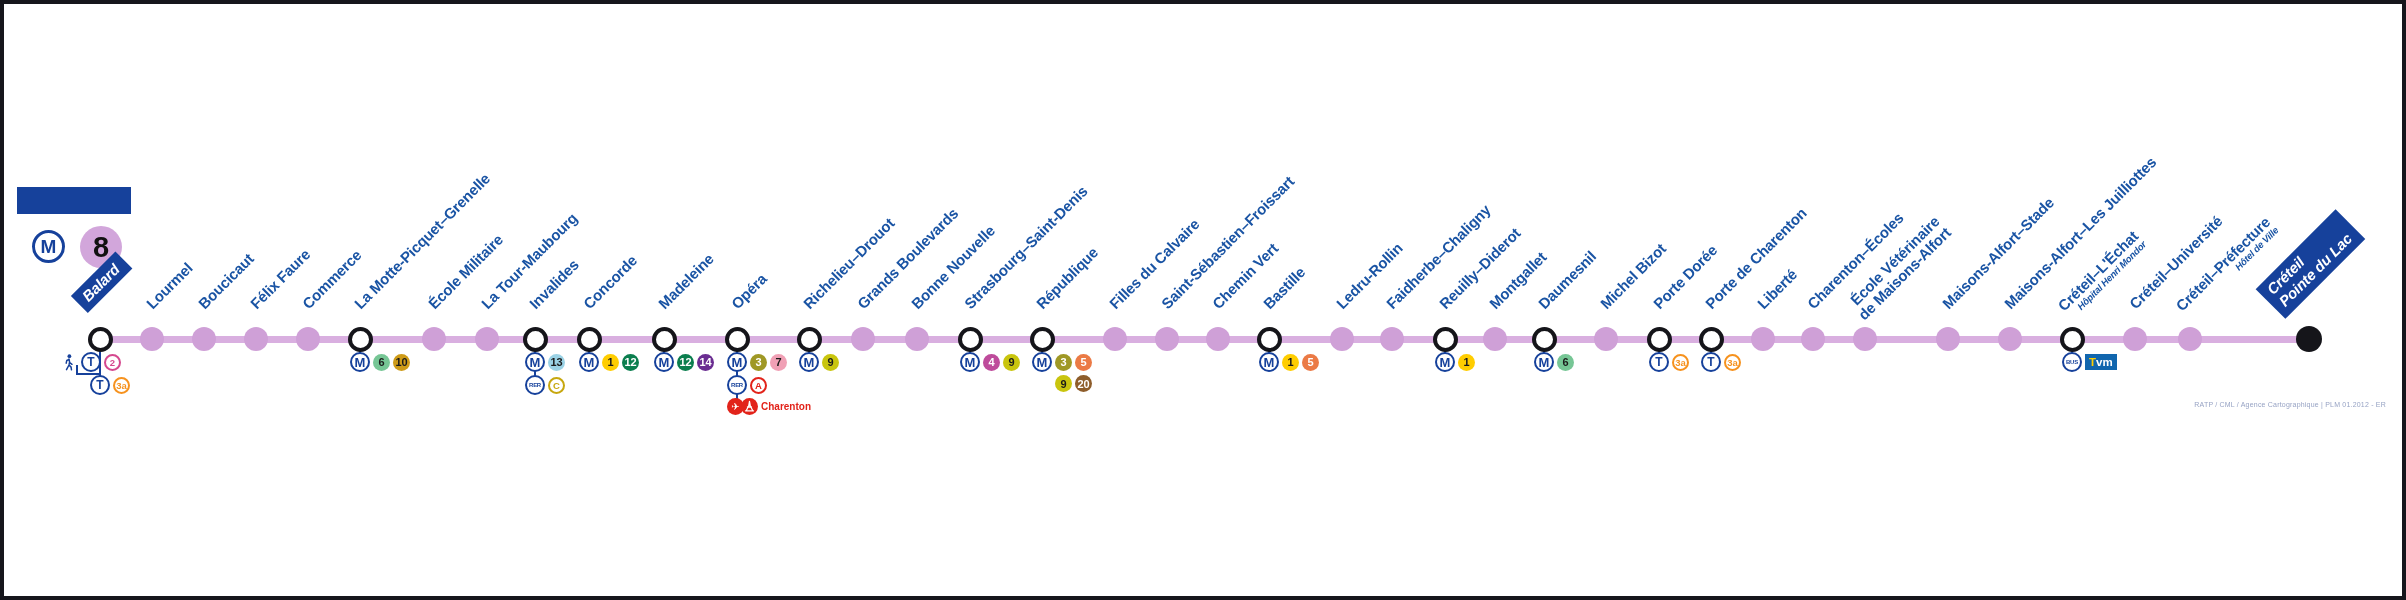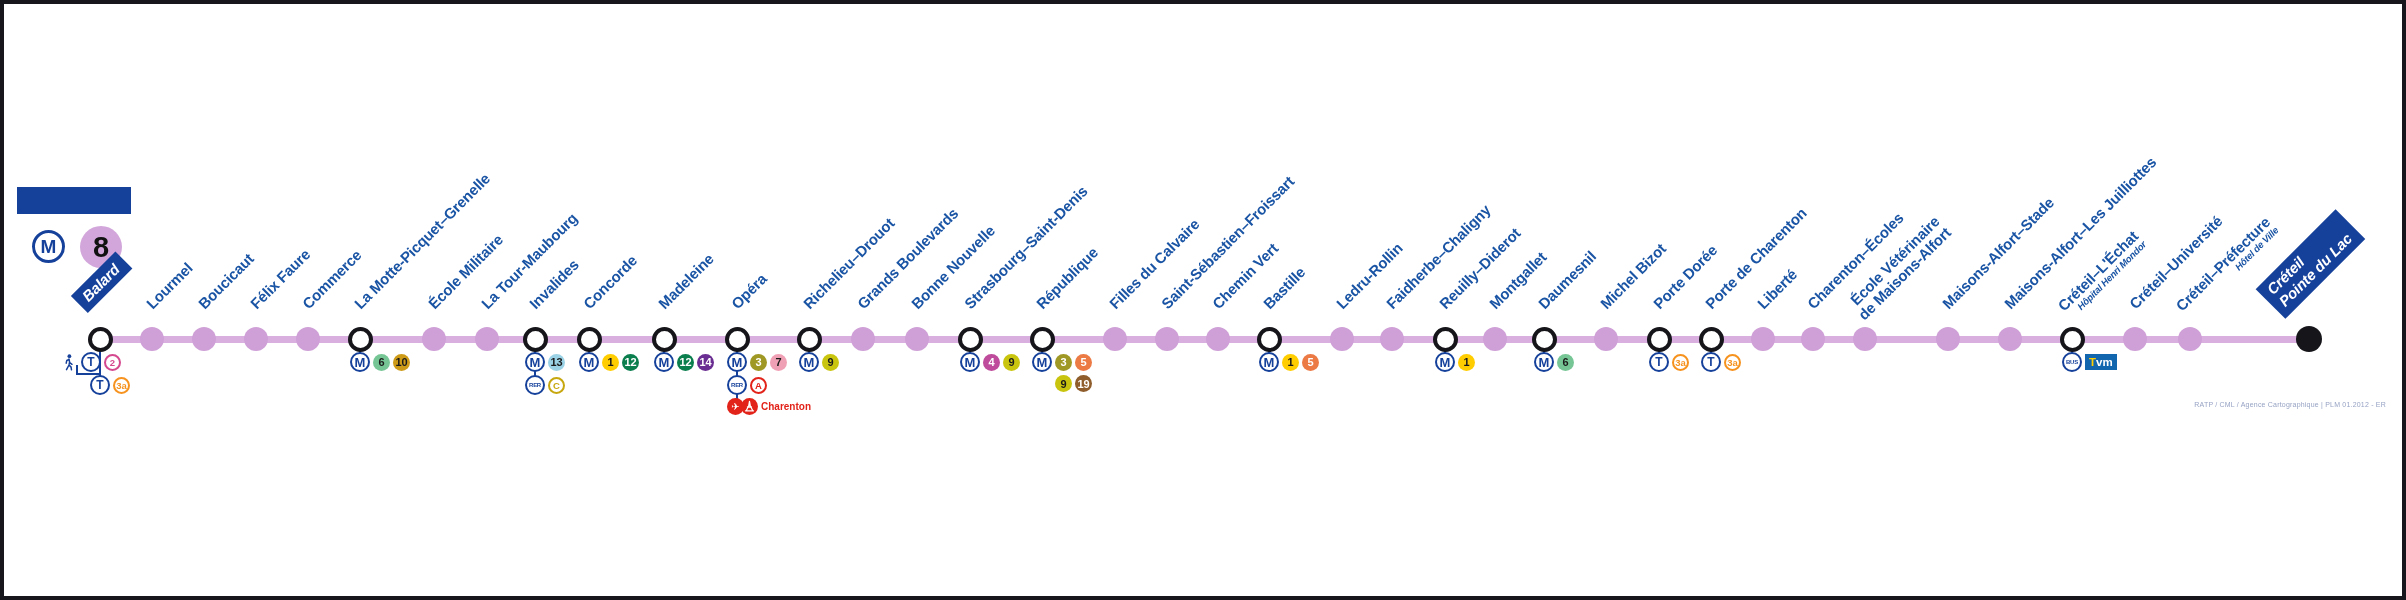--- a/index.html
+++ b/index.html
@@ -229,21 +229,21 @@
       <div class="st-label" style="left: 1041px; bottom: 284px;">
         <span style="display: block;">République</span>
       </div>
       <div class="conn-row" style="left: 1028px; top: 348px;">
         <div class="ic-ring m">M</div>
         <div class="ic-badge" style="background: rgb(159, 152, 37); color: rgb(255, 255, 255);">3</div>
         <div class="ic-badge" style="background: rgb(235, 122, 69); color: rgb(255, 255, 255);">5</div>
       </div>
       <div class="conn-row" style="left: 1051px; top: 371px;">
         <div class="ic-badge" style="background: rgb(201, 197, 14); color: rgb(26, 26, 26);">9</div>
-        <div class="ic-badge" style="background: rgb(142, 93, 43); color: rgb(255, 255, 255);">19</div>
+        <div class="ic-badge" style="background: rgb(142, 93, 43); color: rgb(255, 255, 255);">20</div>
       </div>
       <div class="trunk" style="left: 1037px; top: 344px; height: 14px;"></div>
       <div class="mk-dot" style="left: 1099px; top: 323px;"></div>
       <div class="st-label" style="left: 1114px; bottom: 284px;">
         <span style="display: block;">Filles du Calvaire</span>
       </div>
       <div class="mk-dot" style="left: 1151px; top: 323px;"></div>
       <div class="st-label" style="left: 1166px; bottom: 284px;">
         <span style="display: block;">Saint-Sébastien–Froissart</span>
       </div>

